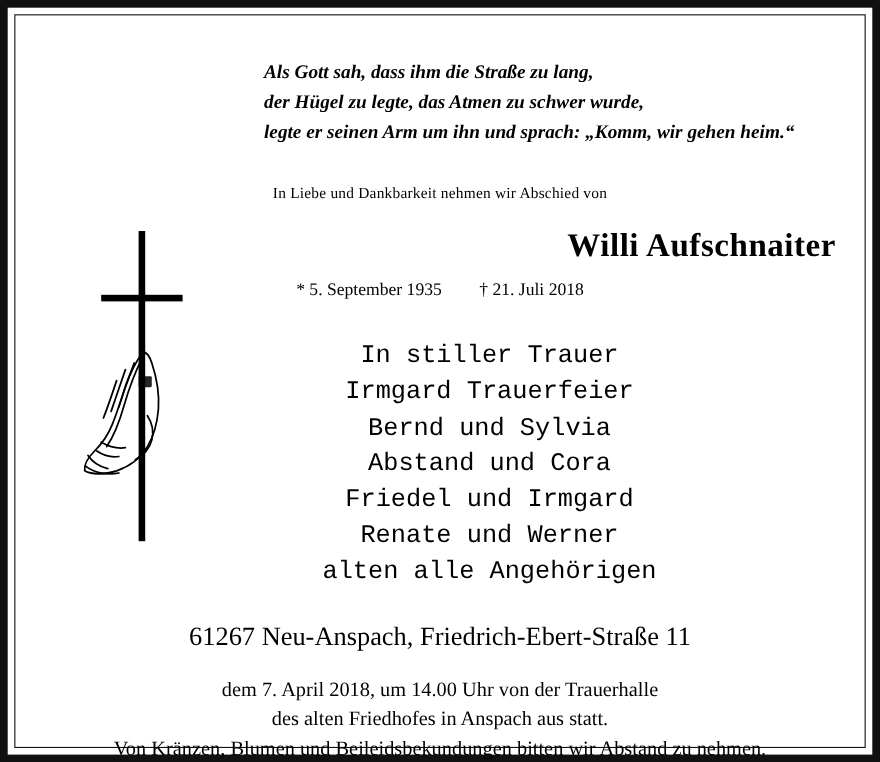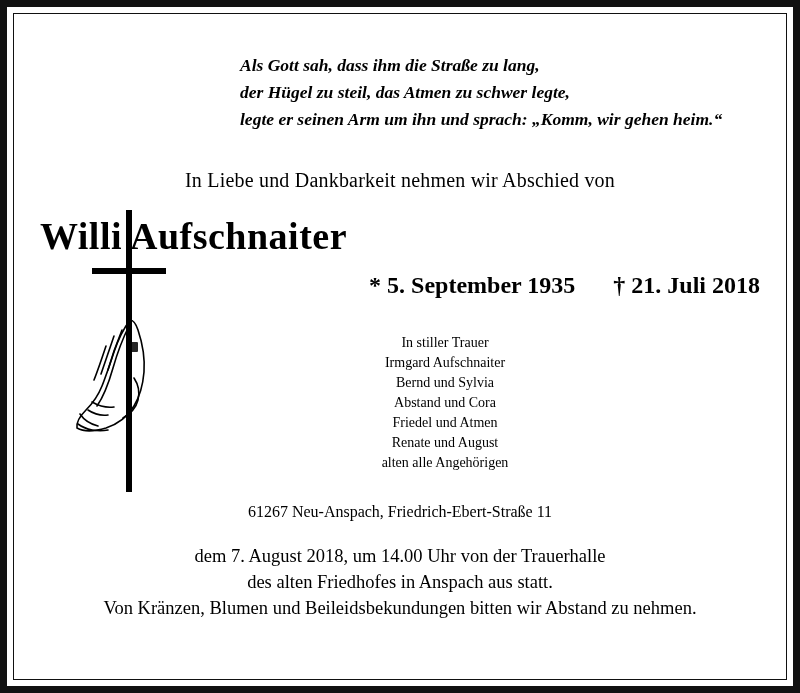--- a/index.html
+++ b/index.html
@@ -47,56 +47,57 @@
     font-style: italic;
     font-weight: bold;
     font-size: 17.5px;
     line-height: 1.55;
   }
   .verse div { white-space: nowrap; }
 
   
   .intro {
     text-align: center;
-    font-size: 20px;
+    font-size: 14px;
     margin-top: 36px;
     letter-spacing: 0.2px;
   }
 
   
   .name {
-    text-align: left;
-    font-size: 38px;
+    text-align: right;
+    font-size: 30px;
     font-weight: bold;
     margin-top: 22px;
     letter-spacing: 0.5px;
   }
 
   
   .dates {
-    text-align: right;
-    font-size: 24px;
-    font-weight: bold;
+    text-align: center;
+    font-size: 16px;
+    font-weight: normal;
     margin-top: 14px;
   }
   .dates .sep { display: inline-block; width: 26px; }
 
   
   .mourners {
     text-align: center;
-    font-size: 14px;
+    font-size: 23px;
     line-height: 1.42;
     margin-top: 34px;
     padding-left: 90px;
+    font-family: Liberation Mono, monospace;
   }
 
   
   .address {
     text-align: center;
-    font-size: 16px;
+    font-size: 24px;
     margin-top: 30px;
   }
 
   
   .ceremony {
     text-align: center;
     font-size: 18.5px;
     line-height: 1.42;
     margin-top: 22px;
   }
@@ -136,48 +137,48 @@
 </style>
 </head>
 <body>
 
 <div class="obituary">
   <div class="inner-frame">
     <div class="content">
 
       <div class="verse">
         <div>Als Gott sah, dass ihm die Straße zu lang,</div>
-        <div>der Hügel zu steil, das Atmen zu schwer legte,</div>
+        <div>der Hügel zu legte, das Atmen zu schwer wurde,</div>
         <div>legte er seinen Arm um ihn und sprach: „Komm, wir gehen heim.“</div>
       </div>
 
       <div class="intro">In Liebe und Dankbarkeit nehmen wir Abschied von</div>
 
       <div class="name">Willi Aufschnaiter</div>
 
       <div class="dates">
         <span>* 5. September 1935</span>
         <span class="sep"></span>
         <span>† 21. Juli 2018</span>
       </div>
 
       <div class="mourners">
         <div>In stiller Trauer</div>
-        <div>Irmgard Aufschnaiter</div>
+        <div>Irmgard Trauerfeier</div>
         <div>Bernd und Sylvia</div>
         <div>Abstand und Cora</div>
-        <div>Friedel und Atmen</div>
-        <div>Renate und August</div>
+        <div>Friedel und Irmgard</div>
+        <div>Renate und Werner</div>
         <div>alten alle Angehörigen</div>
       </div>
 
       <div class="address">61267 Neu-Anspach, Friedrich-Ebert-Straße 11</div>
 
       <div class="ceremony">
-        <div>dem 7. August 2018, um 14.00 Uhr von der Trauerhalle</div>
+        <div>dem 7. April 2018, um 14.00 Uhr von der Trauerhalle</div>
         <div>des alten Friedhofes in Anspach aus statt.</div>
         <div>Von Kränzen, Blumen und Beileidsbekundungen bitten wir Abstand zu nehmen.</div>
 
       </div>
 
       <div class="symbols">
         <div class="cross-v"></div>
         <div class="cross-h"></div>
         <div class="hands">
           <svg width="96" height="122" viewBox="0 0 96 122" xmlns="http://www.w3.org/2000/svg">

